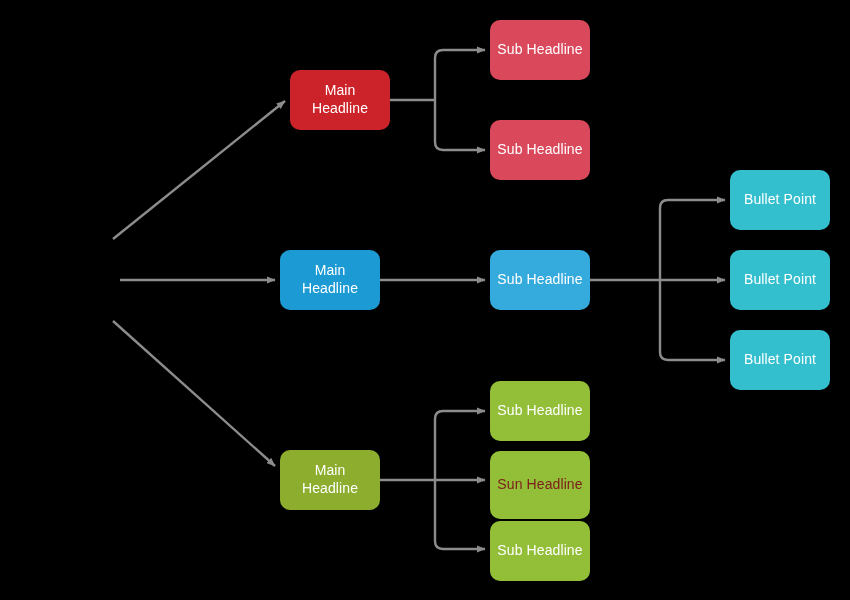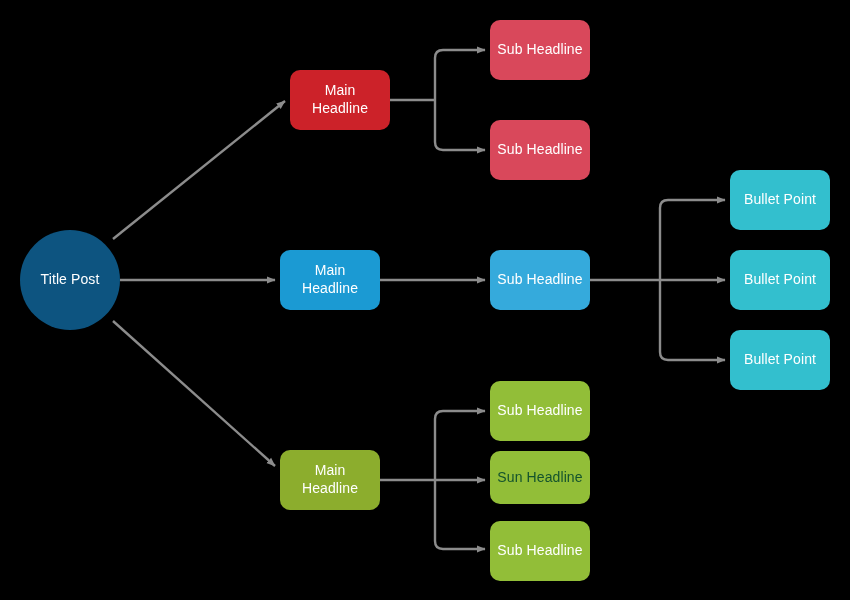--- a/index.html
+++ b/index.html
@@ -79,23 +79,20 @@
       <path d="M660,280 L725,280" marker-end="url(#arrow)"></path>
       <path d="M660,280 L660,352 Q660,360 668,360 L725,360" marker-end="url(#arrow)"></path>
 
       <path d="M380,480 L435,480"></path>
       <path d="M435,480 L435,419 Q435,411 443,411 L485,411" marker-end="url(#arrow)"></path>
       <path d="M435,480 L485,480" marker-end="url(#arrow)"></path>
       <path d="M435,480 L435,541 Q435,549 443,549 L485,549" marker-end="url(#arrow)"></path>
     </g>
   </svg>
 
-  <div class="node node-root" style="left: 20px; top: 230px; width: 100px; height: 100px; background: rgb(13, 84, 128); color: rgb(255, 255, 255);">
-    <span class="node-label">Title Post</span>
-  </div>
 
   <div class="node node-box" style="left: 290px; top: 70px; width: 100px; height: 60px; background: rgb(204, 34, 41); color: rgb(255, 255, 255);">
     <span class="node-label">Main
 Headline</span>
   </div>
   <div class="node node-box" style="left: 490px; top: 20px; width: 100px; height: 60px; background: rgb(217, 72, 91); color: rgb(255, 255, 255);">
     <span class="node-label">Sub Headline</span>
   </div>
   <div class="node node-box" style="left: 490px; top: 120px; width: 100px; height: 60px; background: rgb(217, 72, 91); color: rgb(255, 255, 255);">
     <span class="node-label">Sub Headline</span>
@@ -118,20 +115,20 @@
     <span class="node-label">Bullet Point</span>
   </div>
 
   <div class="node node-box" style="left: 280px; top: 450px; width: 100px; height: 60px; background: rgb(140, 173, 45); color: rgb(255, 255, 255);">
     <span class="node-label">Main
 Headline</span>
   </div>
   <div class="node node-box" style="left: 490px; top: 381px; width: 100px; height: 60px; background: rgb(146, 190, 56); color: rgb(255, 255, 255);">
     <span class="node-label">Sub Headline</span>
   </div>
-  <div class="node node-box" style="left: 490px; top: 451px; width: 100px; height: 53px; background: rgb(146, 190, 56); color: #14532d;">
+  <div class="node node-box" style="left: 490px; top: 451px; width: 100px; height: 68px; background: rgb(146, 190, 56); color: #7f1d1d;">
     <span class="node-label">Sun Headline</span>
   </div>
   <div class="node node-box" style="left: 490px; top: 521px; width: 100px; height: 60px; background: rgb(146, 190, 56); color: rgb(255, 255, 255);">
     <span class="node-label">Sub Headline</span>
   </div>
 
 </div>
 
 </body></html>

